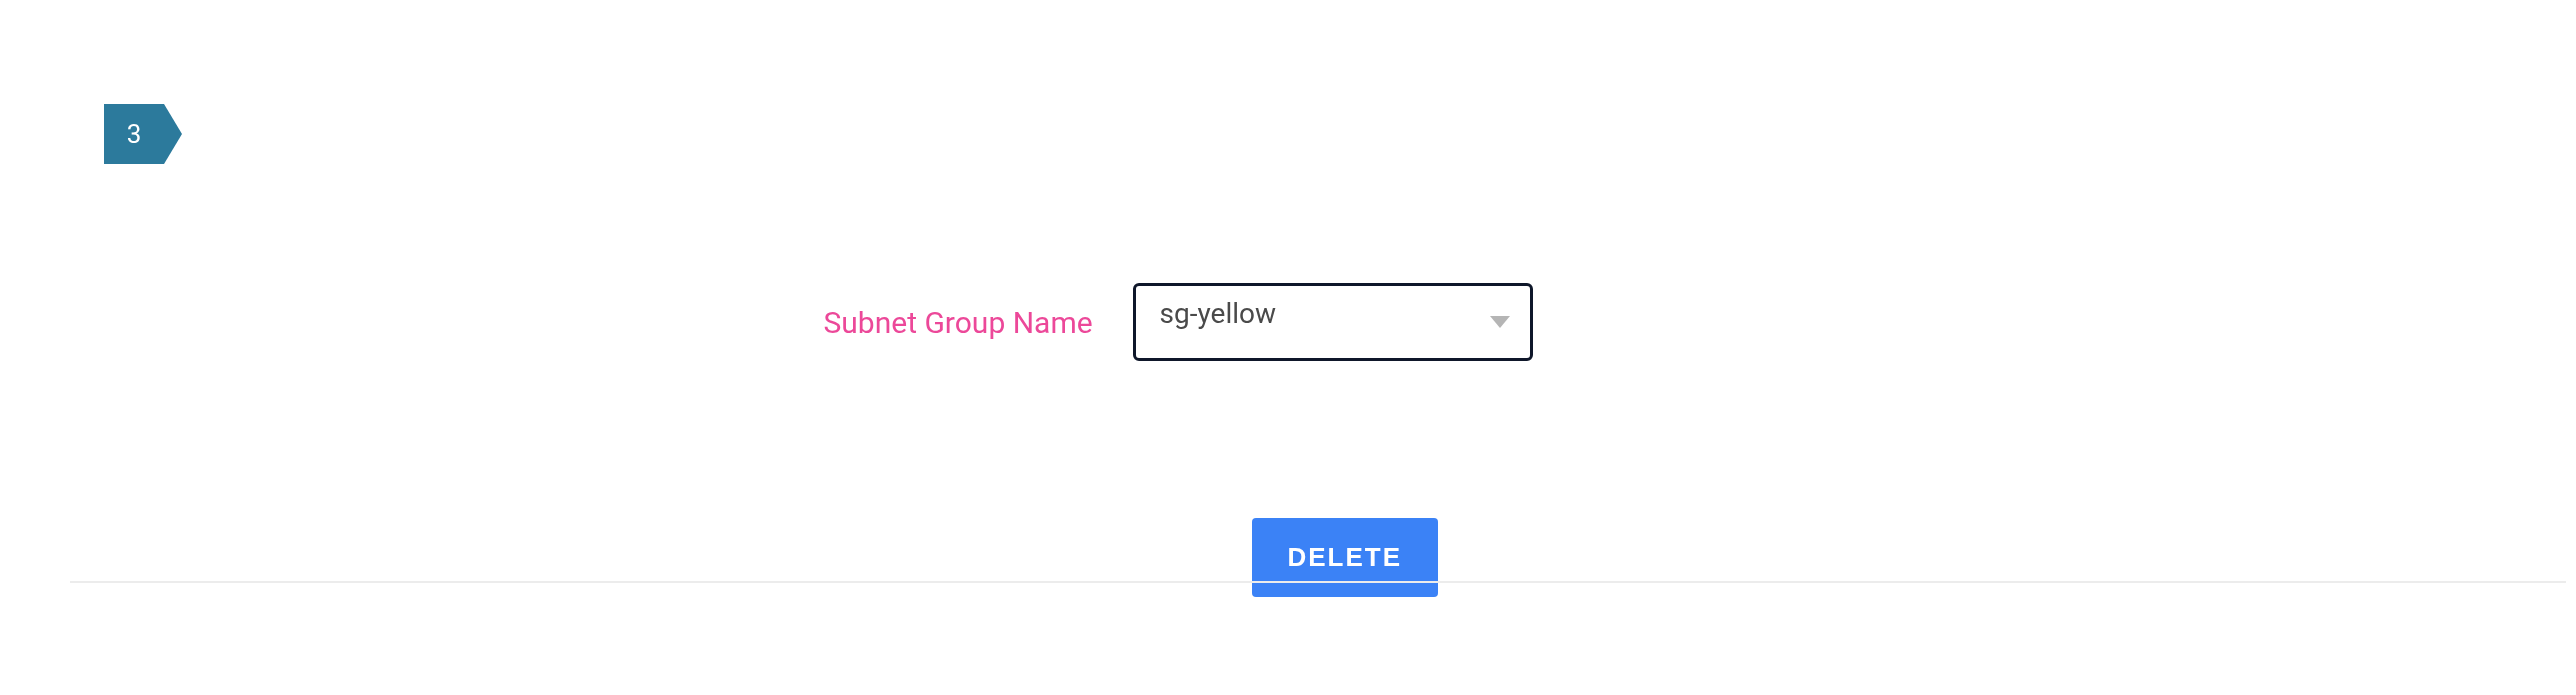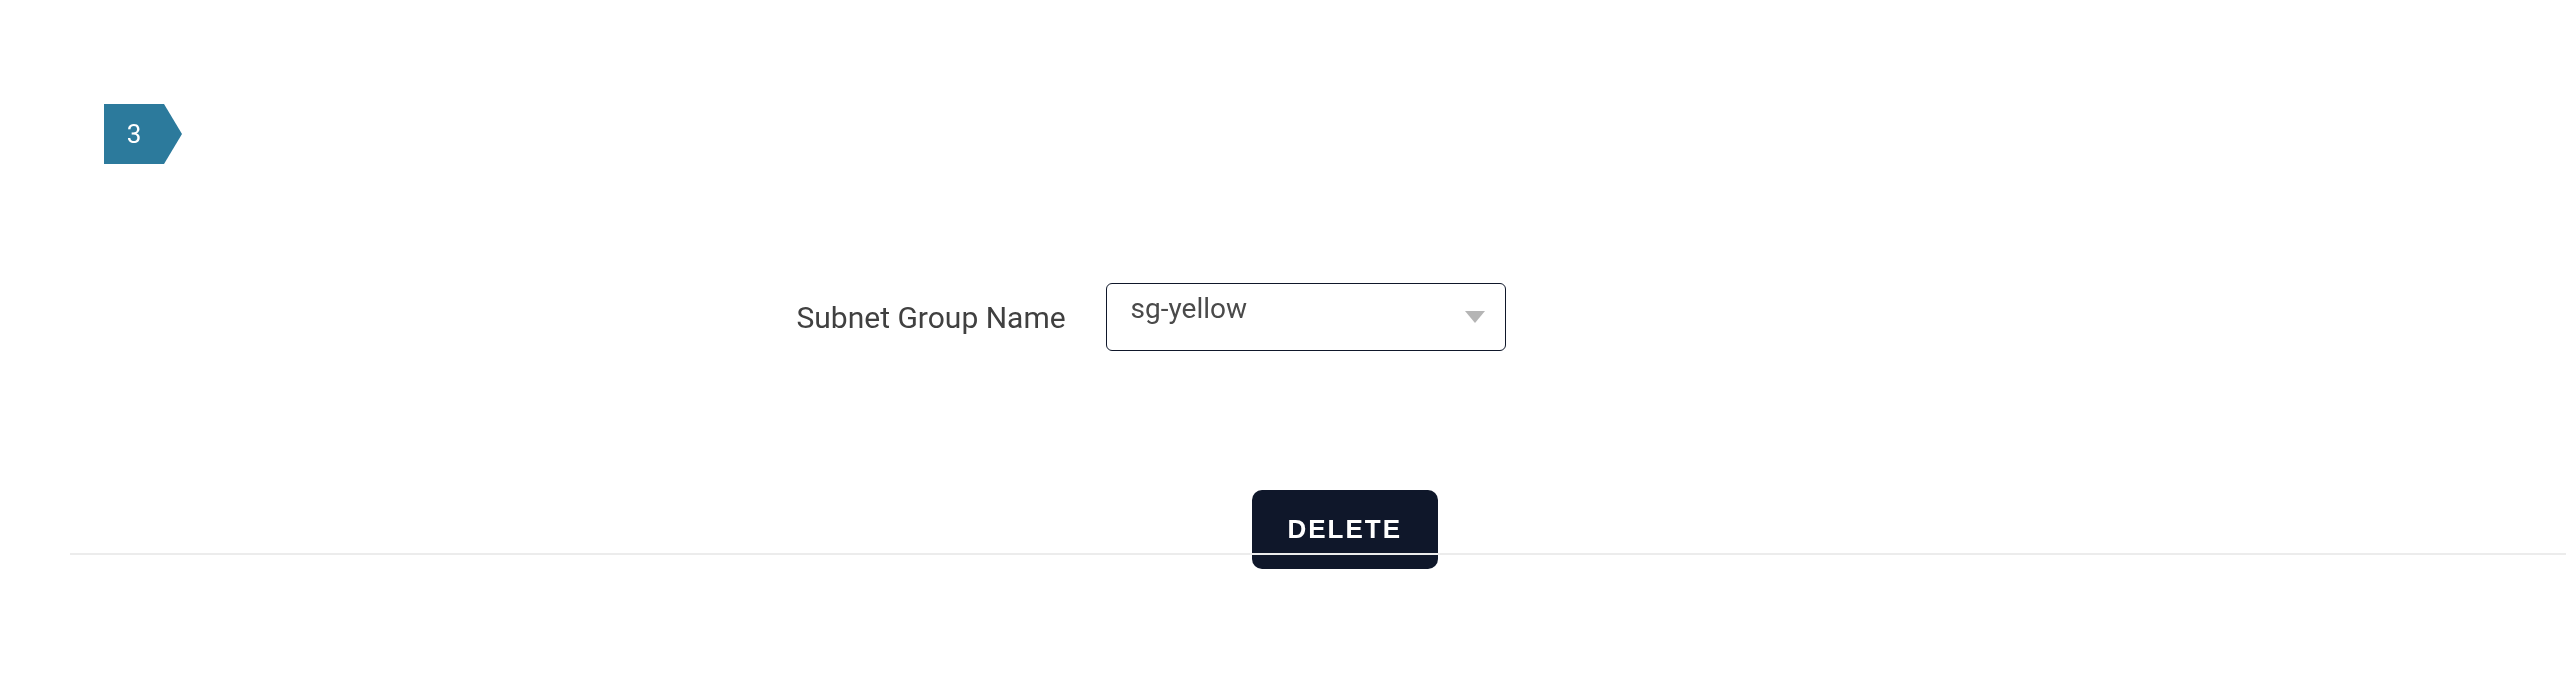--- a/index.html
+++ b/index.html
@@ -61,28 +61,29 @@
     }
     .form-row {
       display: flex;
       align-items: center;
       justify-content: flex-start;
       gap: 40px;
       padding-left: 691px;
     }
     .form-label {
       font-size: 30px;
-      color: #404040;
+      color: #ec4899;
       font-weight: 400;
+      margin-left: 27px;
     }
     .select-wrap {
       position: relative;
       width: 400px;
-      height: 68px;
-      border: 1px solid #0f172a;
+      height: 78px;
+      border: 3px solid #0f172a;
       border-radius: 6px;
       background: #ffffff;
       display: flex;
       align-items: center;
       padding: 0 48px 17px 24px;
       cursor: pointer;
     }
     .select-value {
       font-size: 28px;
       color: #4a4a4a;
@@ -96,30 +97,31 @@
       height: 0;
       border-left: 10px solid transparent;
       border-right: 10px solid transparent;
       border-top: 12px solid #b5b5b5;
     }
     .button-row {
       padding-top: 139px;
       padding-left: 1146px;
     }
     .delete-btn {
-      background: #0f172a;
+      background: #3b82f6;
       color: #ffffff;
       border: none;
-      border-radius: 10px;
+      border-radius: 4px;
       font-size: 26px;
       font-weight: 600;
       letter-spacing: 2px;
       padding: 24px 36px;
       cursor: pointer;
       text-transform: uppercase;
+      margin-top: 18px;
     }
     .divider {
       position: absolute;
       bottom: 14px;
       left: 70px;
       right: 10px;
       height: 2px;
       background: #ececec;
     }
   </style>

